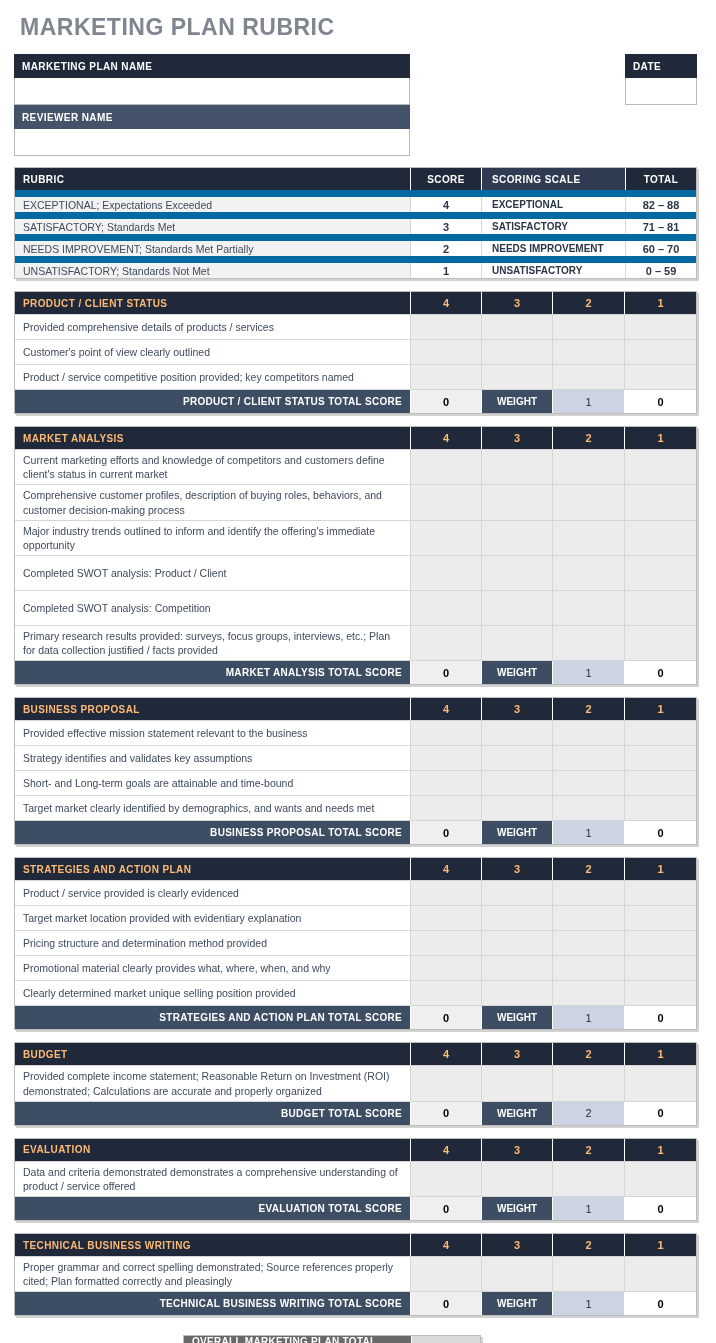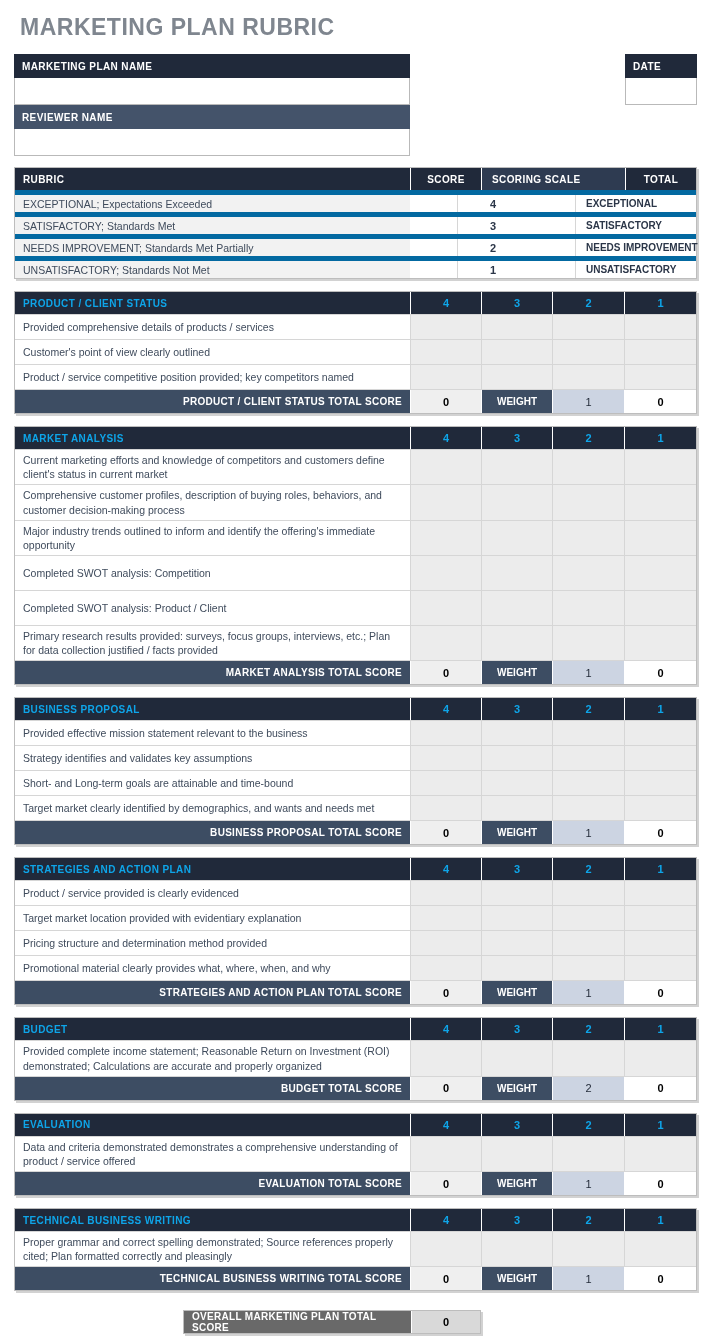--- a/index.html
+++ b/index.html
@@ -43,28 +43,28 @@
   .desc{ flex:0 0 395px; padding:3px 8px; }
   .num{ justify-content:center; text-align:center; font-size:11px; }
   .c4{ flex:0 0 71px; } .c3{ flex:0 0 71px; } .c2{ flex:0 0 72px; } .c1{ flex:1 1 auto; }
   .cscale{ flex:0 0 144px; padding:0 10px; }
 
   
   .rt-head{ height:22px; background:var(--header_navy); color:#fff; }
   .rt-head .cell{ font-size:10px; font-weight:700; letter-spacing:.4px; }
   .rt-head .cell + .cell{ border-left:1px solid #fff; }
   .rt-head .cscale{ background:var(--scale_header); }
-  .rt-row{ height:22px; border-top:5px solid #0369a1;gap:47px; }
+  .rt-row{ height:22px; border-top:7px solid #0369a1; }
   .rt-row .desc{ background:#f2f2f2; font-size:10.5px; }
   .rt-row .cell + .cell{ border-left:1px solid #d6d6d6; }
   .rt-row .num{ font-weight:700; color:#2b3648; }
   .rt-row .cscale{ font-weight:700; font-size:10px; color:#2b3648; }
 
   
-  .head{ height:22px; background:var(--header_navy); color:#0ea5e9; }
+  .head{ height:22px; background:var(--header_navy); color:#fdba74; }
   .head .title{ font-weight:700; font-size:10px; letter-spacing:.4px; }
   .head .num{ font-weight:700; }
   .head .cell + .cell{ border-left:1px solid #fff; }
   .criteria{ min-height:25px; border-top:1px solid #d6d6d6; background:#fff; }
   .criteria .desc{ font-size:10.5px; line-height:1.35; }
   .criteria .num{ background:var(--score_cell); }
   .criteria .cell + .cell{ border-left:1px solid #d6d6d6; }
   #sections .tbl:nth-child(2) .criteria{ min-height:35px; }
   .foot{ height:24px; border-top:1px solid #d6d6d6; }
   .foot .cell + .cell{ border-left:1px solid #fff; }
@@ -207,34 +207,34 @@
     <div class="cell num c1"></div>
   </div>
         <div class="row criteria">
     <div class="cell desc crit-text">Major industry trends outlined to inform and identify the offering's immediate opportunity</div>
     <div class="cell num c4"></div>
     <div class="cell num c3"></div>
     <div class="cell num c2"></div>
     <div class="cell num c1"></div>
   </div>
         <div class="row criteria">
+    <div class="cell desc crit-text">Completed SWOT analysis: Product / Client</div>
+    <div class="cell num c4"></div>
+    <div class="cell num c3"></div>
+    <div class="cell num c2"></div>
+    <div class="cell num c1"></div>
+  </div>
+        <div class="row criteria">
     <div class="cell desc crit-text">Completed SWOT analysis: Competition</div>
     <div class="cell num c4"></div>
     <div class="cell num c3"></div>
     <div class="cell num c2"></div>
     <div class="cell num c1"></div>
   </div>
         <div class="row criteria">
-    <div class="cell desc crit-text">Completed SWOT analysis: Product / Client</div>
-    <div class="cell num c4"></div>
-    <div class="cell num c3"></div>
-    <div class="cell num c2"></div>
-    <div class="cell num c1"></div>
-  </div>
-        <div class="row criteria">
     <div class="cell desc crit-text">Primary research results provided: surveys, focus groups, interviews, etc.; Plan for data collection justified / facts provided</div>
     <div class="cell num c4"></div>
     <div class="cell num c3"></div>
     <div class="cell num c2"></div>
     <div class="cell num c1"></div>
   </div>
         <div class="row foot">
       <div class="cell desc">MARKET ANALYSIS TOTAL SCORE</div>
       <div class="cell num c4 total-score">0</div>
       <div class="cell num c3 weight-head">WEIGHT</div>
@@ -310,20 +310,27 @@
   </div>
         <div class="row criteria">
     <div class="cell desc crit-text">Pricing structure and determination method provided</div>
     <div class="cell num c4"></div>
     <div class="cell num c3"></div>
     <div class="cell num c2"></div>
     <div class="cell num c1"></div>
   </div>
         <div class="row criteria">
     <div class="cell desc crit-text">Promotional material clearly provides what, where, when, and why</div>
+    <div class="cell num c4"></div>
+    <div class="cell num c3"></div>
+    <div class="cell num c2"></div>
+    <div class="cell num c1"></div>
+  </div>
+        <div class="row criteria">
+    <div class="cell desc crit-text">Clearly determined market unique selling position provided</div>
     <div class="cell num c4"></div>
     <div class="cell num c3"></div>
     <div class="cell num c2"></div>
     <div class="cell num c1"></div>
   </div>
         <div class="row foot">
       <div class="cell desc">STRATEGIES AND ACTION PLAN TOTAL SCORE</div>
       <div class="cell num c4 total-score">0</div>
       <div class="cell num c3 weight-head">WEIGHT</div>
       <div class="cell num c2 weight-val">1</div>

